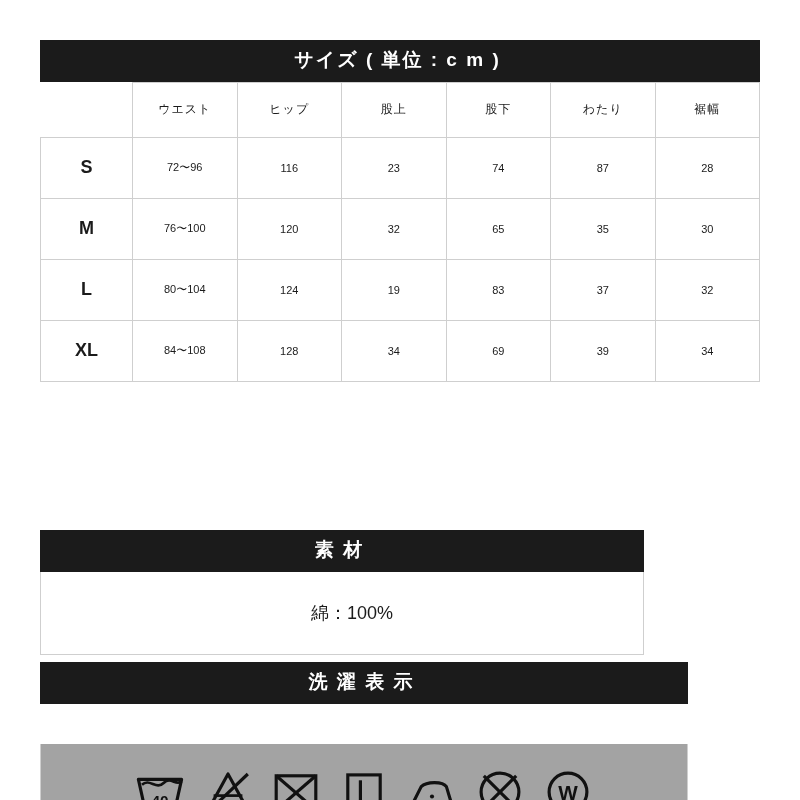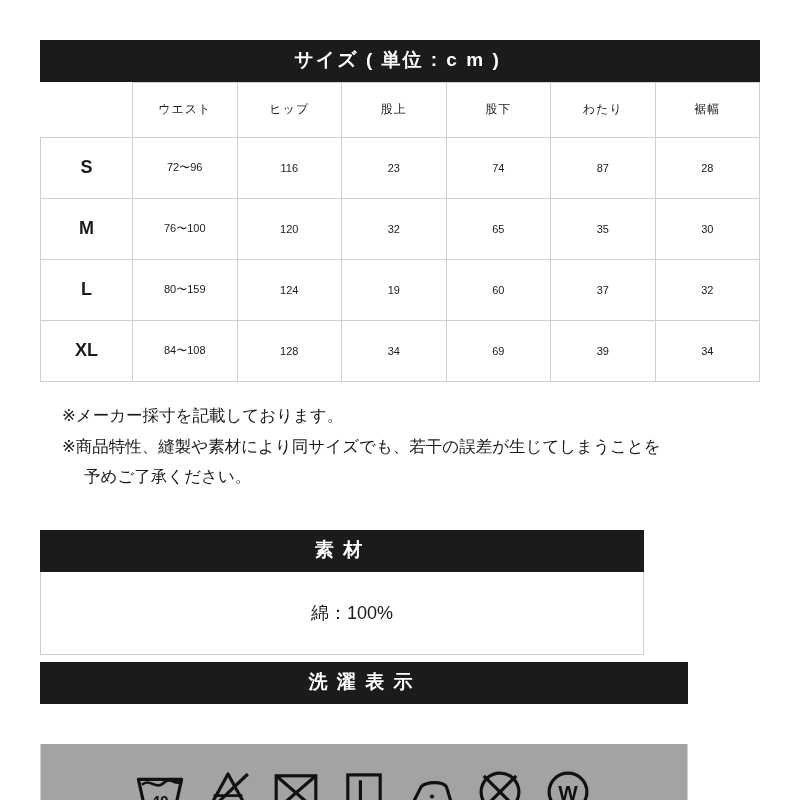--- a/index.html
+++ b/index.html
@@ -174,45 +174,40 @@
           <th>M</th>
           <td>76〜100</td>
           <td>120</td>
           <td>32</td>
           <td>65</td>
           <td>35</td>
           <td>30</td>
         </tr>
         <tr>
           <th>L</th>
-          <td>80〜159</td>
+          <td>80〜104</td>
           <td>124</td>
           <td>19</td>
-          <td>60</td>
+          <td>83</td>
           <td>37</td>
           <td>32</td>
         </tr>
         <tr>
           <th>XL</th>
           <td>84〜108</td>
           <td>128</td>
           <td>34</td>
           <td>69</td>
           <td>39</td>
           <td>34</td>
         </tr>
       </tbody>
     </table>
   </div>
 
-  <div class="notes">
-    <div class="note-line">※メーカー採寸を記載しております。</div>
-    <div class="note-line">※商品特性、縫製や素材により同サイズでも、若干の誤差が生じてしまうことを</div>
-    <div class="note-line note-indent">予めご了承ください。</div>
-  </div>
 
   <div class="material-block">
     <div class="block-title">素 材</div>
     <div class="material-body">綿：100%</div>
   </div>
 
   <div class="wash-block">
     <div class="block-title">洗 濯 表 示</div>
     <div class="wash-body">
 

